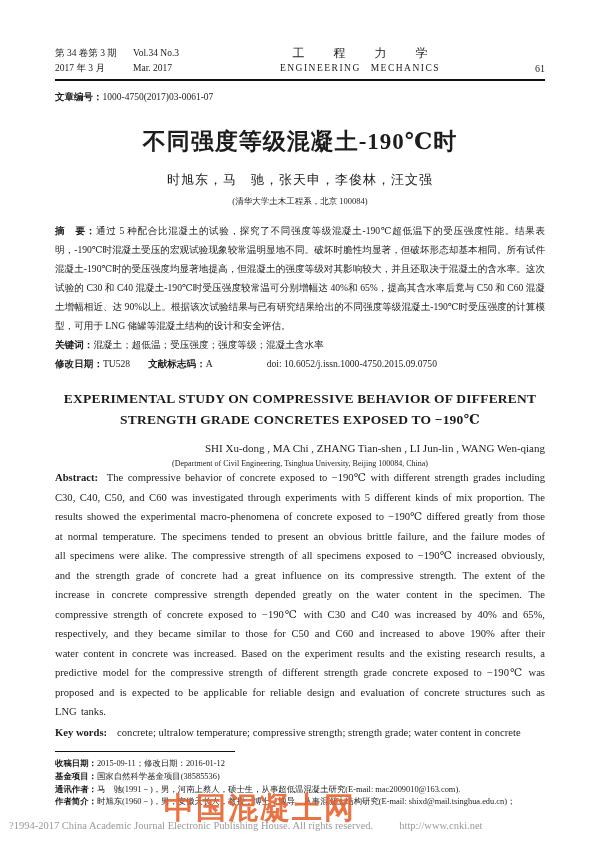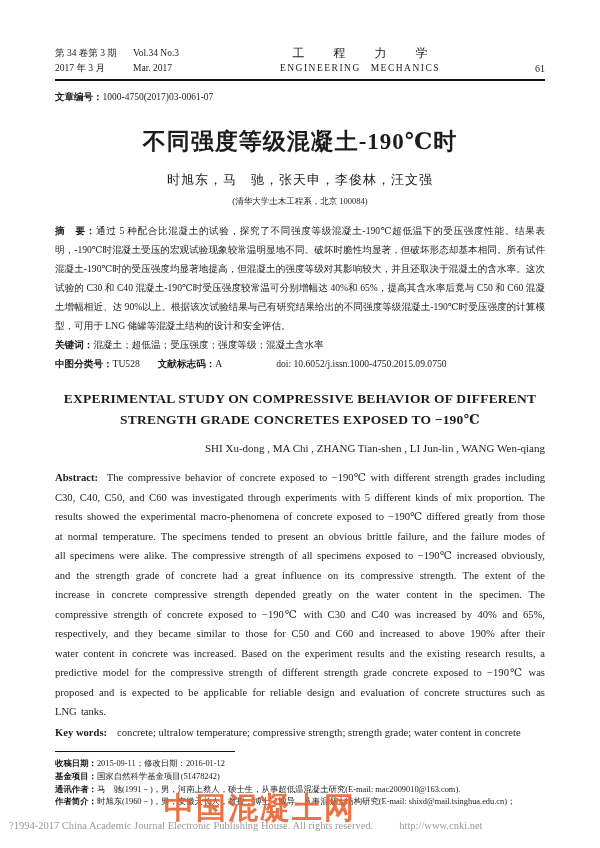--- a/index.html
+++ b/index.html
@@ -39,21 +39,21 @@
   .clc-line { font-size: 9.6px; line-height: 19px; display: flex; }
   .clc-line .seg { margin-right: 18px; white-space: nowrap; }
   .clc-line .doi { margin-left: 36px; }
 
   
   .title-en { margin-top: 15px; text-align: center; font-size: 13.5px; font-weight: bold; line-height: 21px; letter-spacing: 0.2px; }
   .authors-en { margin-top: 12px; text-align: right; font-size: 11px; }
   .affil-en { margin-top: 5px; text-align: center; font-size: 8px; color: #222; }
 
   
-  .abs-en { margin-top: 14px; font-size: 10.6px; line-height: 19.5px; text-align: justify; word-spacing: 1.5px; }
+  .abs-en { font-size: 10.6px; line-height: 19.5px; text-align: justify; word-spacing: 1.5px; }
   .kw-en { font-size: 10.6px; line-height: 19.5px; margin-top: 1px; }
   .kw-en .label { font-weight: bold; margin-right: 10px; }
 
   
   .fnrule { border: 0; border-top: 1.4px solid #111; width: 180px; margin: 9px 0 6px 0; }
   .footnotes { font-size: 8.4px; line-height: 12.8px; color: #1c1c1c; }
   .footnotes .fline { white-space: nowrap; overflow: hidden; }
 
   
   .watermark {
@@ -102,47 +102,48 @@
     <div class="authors-cn">时旭东，马　驰，张天申，李俊林，汪文强</div>
     <div class="affil-cn">(清华大学土木工程系，北京 100084)</div>
 
     <div class="abs-cn">
       <span class="bold">摘　要：</span><span>通过 5 种配合比混凝土的试验，探究了不同强度等级混凝土-190℃超低温下的受压强度性能。结果表明，-190℃时混凝土受压的宏观试验现象较常温明显地不同。破坏时脆性均显著，但破坏形态却基本相同。所有试件混凝土-190℃时的受压强度均显著地提高，但混凝土的强度等级对其影响较大，并且还取决于混凝土的含水率。这次试验的 C30 和 C40 混凝土-190℃时受压强度较常温可分别增幅达 40%和 65%，提高其含水率后竟与 C50 和 C60 混凝土增幅相近、达 90%以上。根据该次试验结果与已有研究结果给出的不同强度等级混凝土-190℃时受压强度的计算模型，可用于 LNG 储罐等混凝土结构的设计和安全评估。</span>
     </div>
     <div class="kw-cn">
       <span class="bold">关键词：</span><span>混凝土；超低温；受压强度；强度等级；混凝土含水率</span>
     </div>
     <div class="clc-line">
-      <span class="seg"><span class="bold">中图分类号：</span><span>TU528</span></span>
+      <span class="seg"><span class="bold">修改日期：</span><span>TU528</span></span>
       <span class="seg"><span class="bold">文献标志码：</span><span>A</span></span>
       <span class="doi">doi: 10.6052/j.issn.1000-4750.2015.09.0750</span>
     </div>
 
     <div class="title-en">
       <div>EXPERIMENTAL STUDY ON COMPRESSIVE BEHAVIOR OF DIFFERENT</div>
       <div>STRENGTH GRADE CONCRETES EXPOSED TO −190℃</div>
     </div>
 
     <div class="authors-en">SHI Xu-dong , MA Chi , ZHANG Tian-shen , LI Jun-lin , WANG Wen-qiang</div>
+    <div class="affil-en">(Department of Civil Engineering, Tsinghua University, Beijing 100084, China)</div>
 
     <div class="abs-en">
       <span class="bold">Abstract:</span>&nbsp;&nbsp;<span>The compressive behavior of concrete exposed to −190℃ with different strength grades including C30, C40, C50, and C60 was investigated through experiments with 5 different kinds of mix proportion. The results showed the experimental macro-phenomena of concrete exposed to −190℃ differed greatly from those at normal temperature. The specimens tended to present an obvious brittle failure, and the failure modes of all specimens were alike. The compressive strength of all specimens exposed to −190℃ increased obviously, and the strength grade of concrete had a great influence on its compressive strength. The extent of the increase in concrete compressive strength depended greatly on the water content in the specimen. The compressive strength of concrete exposed to −190℃ with C30 and C40 was increased by 40% and 65%, respectively, and they became similar to those for C50 and C60 and increased to above 190% after their water content in concrete was increased. Based on the experiment results and the existing research results, a predictive model for the compressive strength of different strength grade concrete exposed to −190℃ was proposed and is expected to be applicable for reliable design and evaluation of concrete structures such as LNG tanks.</span>
     </div>
     <div class="kw-en">
       <span class="label">Key words:</span><span>concrete; ultralow temperature; compressive strength; strength grade; water content in concrete</span>
     </div>
 
     <hr class="fnrule">
 
     <div class="footnotes">
       <div class="fline">
         <span class="bold">收稿日期：</span><span>2015-09-11；修改日期：2016-01-12</span>
       </div>
       <div class="fline">
-        <span class="bold">基金项目：</span><span>国家自然科学基金项目(51478242)</span>
+        <span class="bold">基金项目：</span><span>国家自然科学基金项目(38585536)</span>
       </div>
       <div class="fline">
         <span class="bold">通讯作者：</span><span>马　驰(1991－)，男，河南上蔡人，硕士生，从事超低温混凝土研究(E-mail: mac2009010@163.com).</span>
       </div>
       <div class="fline">
         <span class="bold">作者简介：</span><span>时旭东(1960－)，男，安徽天长人，教授，博士，博导，从事混凝土结构研究(E-mail: shixd@mail.tsinghua.edu.cn)；</span>
       </div>
 
     </div>
   </div>

